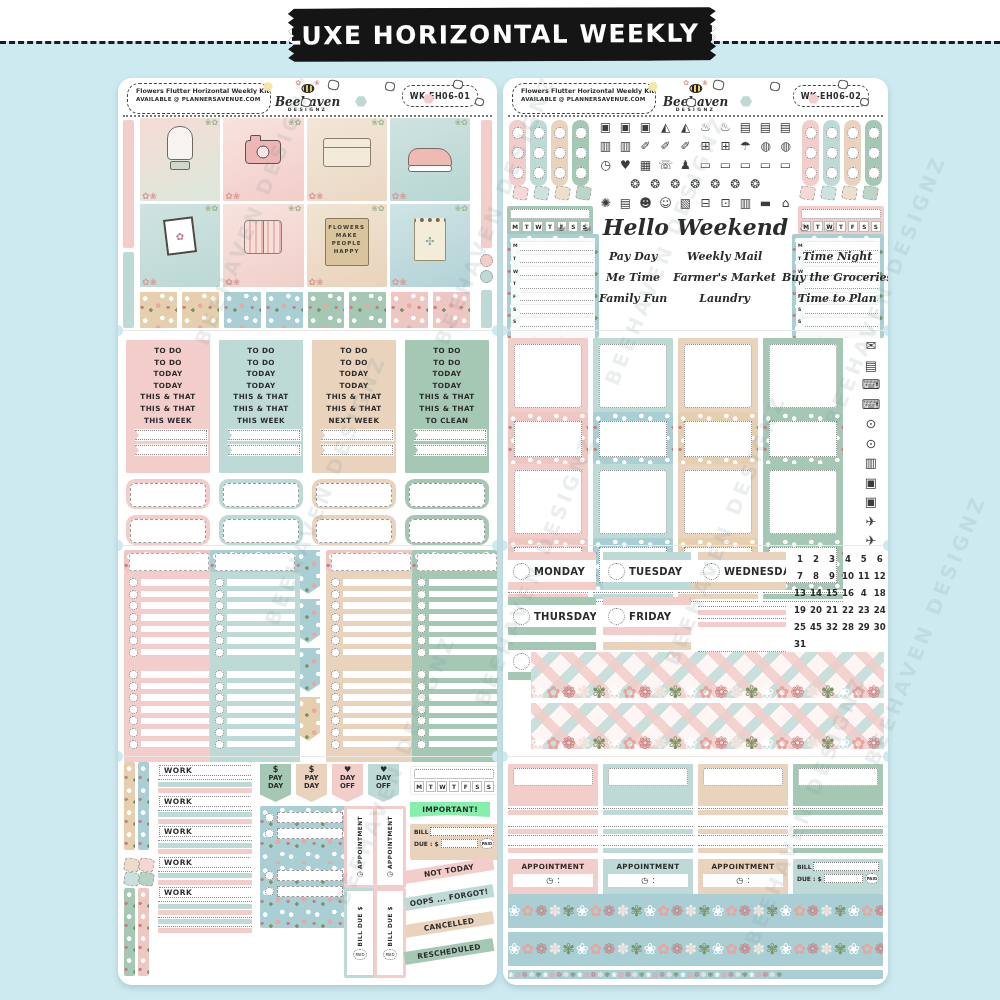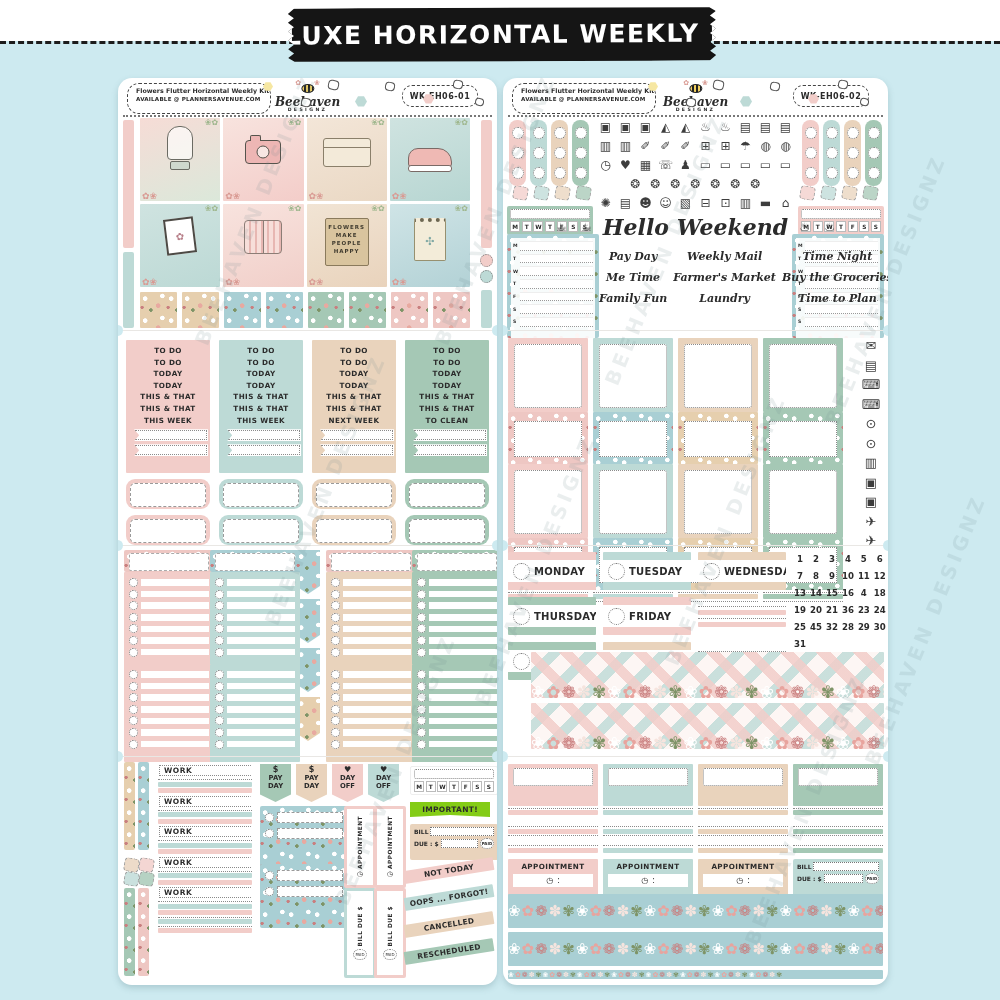--- a/index.html
+++ b/index.html
@@ -688,21 +688,21 @@
           <div class="mtw-letters">
             <span class="mtw-cell">M</span>
             <span class="mtw-cell">T</span>
             <span class="mtw-cell">W</span>
             <span class="mtw-cell">T</span>
             <span class="mtw-cell">F</span>
             <span class="mtw-cell">S</span>
             <span class="mtw-cell">S</span>
           </div>
         </div>
-        <div class="important" style="left: 292px; top: 42px; width: 80px; background: #84cc16;">IMPORTANT!</div>
+        <div class="important" style="left: 292px; top: 42px; width: 80px; background: #86efac;">IMPORTANT!</div>
         <div class="billbox" style="left: 292px; top: 64px; width: 80px; height: 30px; background: rgb(233, 211, 188);">
           <div class="bb-row">
             <span>BILL</span>
             <span class="bb-field"></span>
           </div>
           <div class="bb-row">
             <span>DUE :</span>
             <span>$</span>
             <span class="bb-field"></span>
             <span class="paid-pill">PAID</span>
@@ -1144,21 +1144,21 @@
           <span class="datenum">12</span>
           <span class="datenum">13</span>
           <span class="datenum">14</span>
           <span class="datenum">15</span>
           <span class="datenum">16</span>
           <span class="datenum">4</span>
           <span class="datenum">18</span>
           <span class="datenum">19</span>
           <span class="datenum">20</span>
           <span class="datenum">21</span>
-          <span class="datenum">36</span>
+          <span class="datenum">22</span>
           <span class="datenum">23</span>
           <span class="datenum">24</span>
           <span class="datenum">25</span>
           <span class="datenum">45</span>
           <span class="datenum">32</span>
           <span class="datenum">28</span>
           <span class="datenum">29</span>
           <span class="datenum">30</span>
           <span class="datenum">31</span>
         </div>

